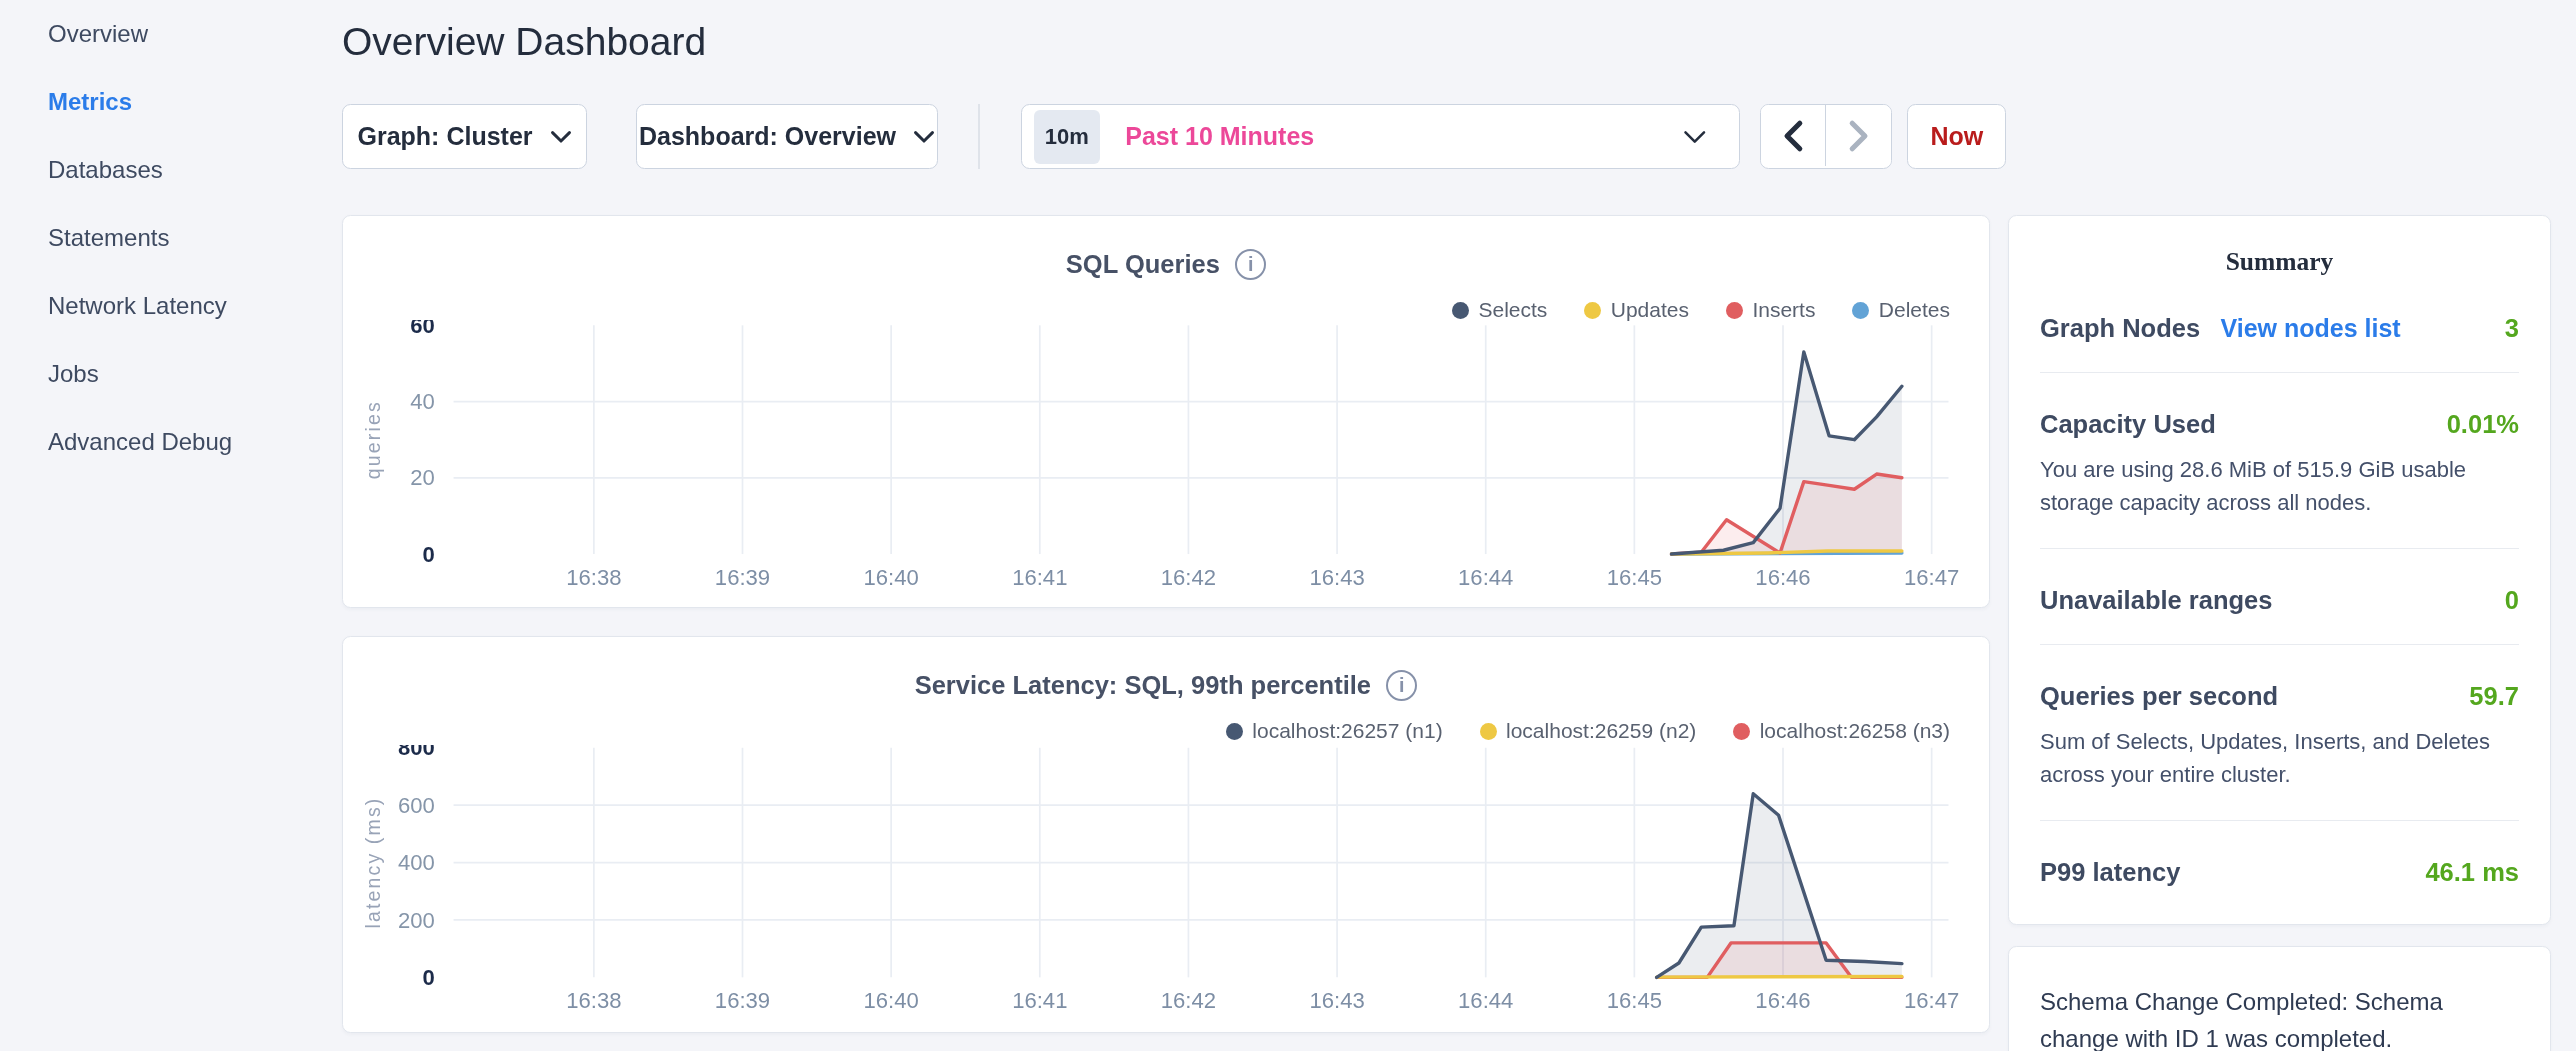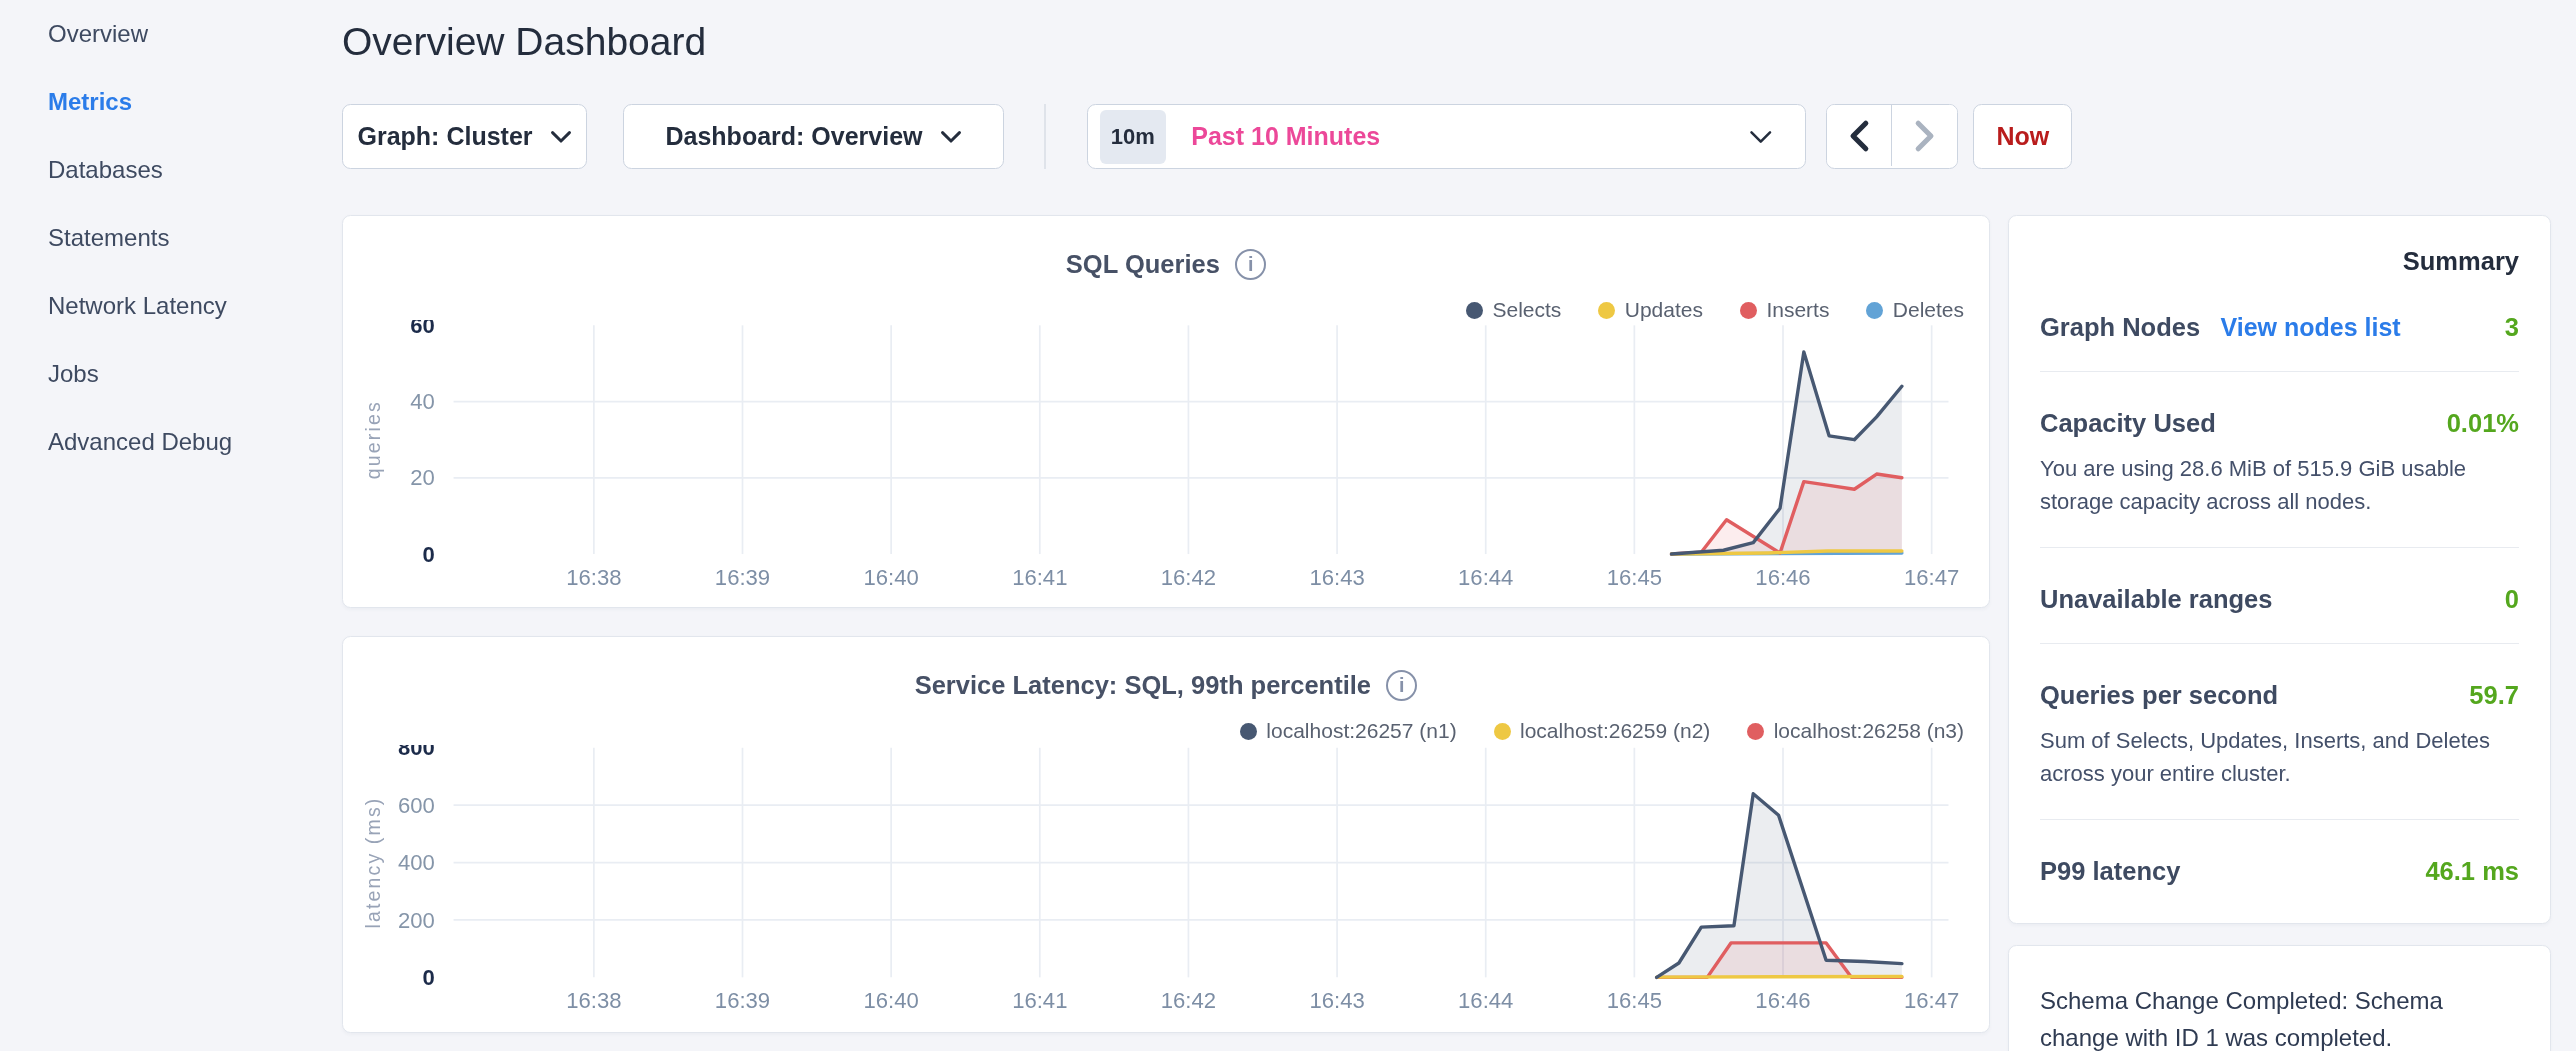--- a/index.html
+++ b/index.html
@@ -22,21 +22,21 @@
   .main { position:absolute; left:342px; top:0; right:0; }
   .page-title { margin-top:20.4px; font-size:39px; font-weight:500; color:#242d3d; }
   
   .toolbar { margin-top:40px; height:65px; display:flex; align-items:center; }
   .dropdown {
     height:65px; background:#fff; border:1.7px solid #ccd4e0; border-radius:8.5px;
     display:flex; align-items:center; justify-content:center; gap:17px;
     font-family:inherit; font-size:25px; font-weight:bold; color:#242d3d; cursor:pointer;
   }
   .dd1 { width:245px; }
-  .dd2 { width:381px; margin-left:36px; }
+  .dd2 { width:302px; margin-left:49px; }
   .vdivider { width:1.7px; height:65px; background:#dfe3ea; margin-left:40px; }
   .timebox {
     width:719px; height:65px; margin-left:41px; background:#fff;
     border:1.7px solid #ccd4e0; border-radius:8.5px;
     display:flex; align-items:center; padding:0 31px 0 12px;
     font-family:inherit; cursor:pointer;
   }
   .time-badge {
     background:#e4e9f1; border-radius:6px; padding:14px 11px;
     font-size:22px; font-weight:bold; color:#242d3d;
@@ -68,31 +68,31 @@
   .chart-title-row {
     position:absolute; top:31px; left:0; width:100%;
     display:flex; justify-content:center; align-items:center; gap:15.3px;
   }
   .chart-title-row h2 { font-size:25.5px; line-height:34px; font-weight:bold; color:#475166; }
   .info-icon {
     width:31px; height:31px; border:2.6px solid #8691a9; border-radius:50%;
     color:#8691a9; font-size:19.6px; font-weight:bold;
     display:flex; align-items:center; justify-content:center; cursor:pointer;
   }
-  .legend { position:absolute; top:82px; right:25px; display:flex; gap:37px; }
+  .legend { position:absolute; top:82px; right:39px; display:flex; gap:37px; }
   .legend-item { display:flex; align-items:center; gap:9.4px; font-size:21px; color:#596170; }
   .legend-dot { width:17px; height:17px; border-radius:50%; }
   svg.chart { position:absolute; left:0; bottom:0; width:1648px; height:287px; }
   
   .right-col { width:543px; margin-left:18px; display:flex; flex-direction:column; }
   .side-panel {
     background:#fff; border:1.7px solid #e2e6ed; border-radius:8.5px;
     box-shadow:0 1.7px 3.4px rgba(60,70,90,.04);
   }
-  .side-panel h3 { margin-top:31px; text-align:right; font-size:25.5px; color:#242d3d; }
+  .side-panel h3 { margin-top:31px; text-align:center; font-size:25.5px; color:#242d3d;font-family:Liberation Serif, serif; }
   .summary { padding:0 31px 8.5px; }
   .sum-row { padding:37px 0 29px; border-bottom:1.7px solid #e8ebf0; }
   .sum-row:last-child { border-bottom:none; }
   .sum-head { display:flex; align-items:baseline; }
   .sum-label { font-size:25.5px; font-weight:bold; color:#3e4a61; }
   .sum-link { margin-left:20.4px; font-size:25px; font-weight:bold; color:#2b7ce9; cursor:pointer; text-decoration:none; }
   .sum-value { margin-left:auto; font-size:25.5px; font-weight:bold; color:#54a71e; white-space:nowrap; }
   .sum-desc { margin-top:13.6px; font-size:22px; line-height:33px; color:#44506a; }
   .events { margin-top:21px; height:366px; padding:0 31px; }
   .event-item { margin-top:36px; }

